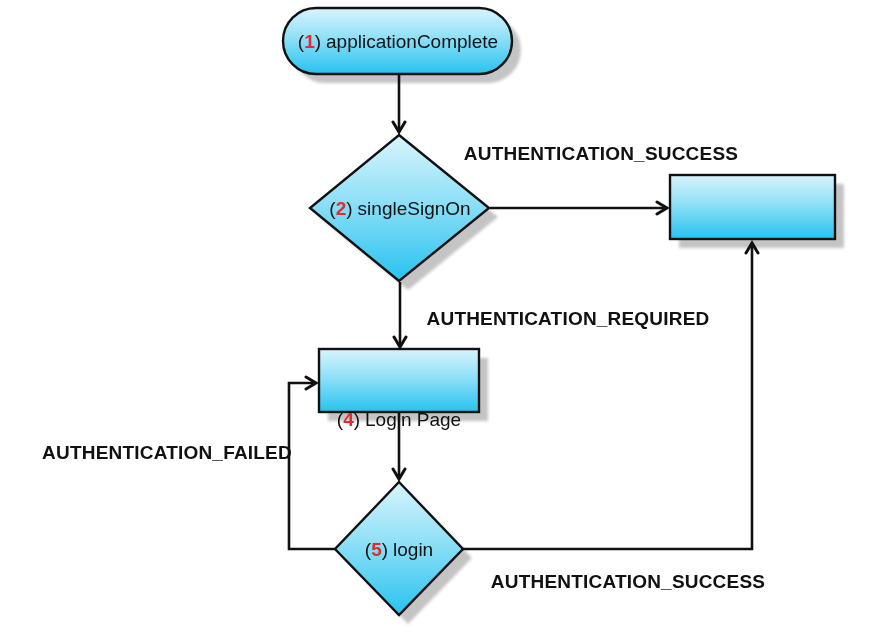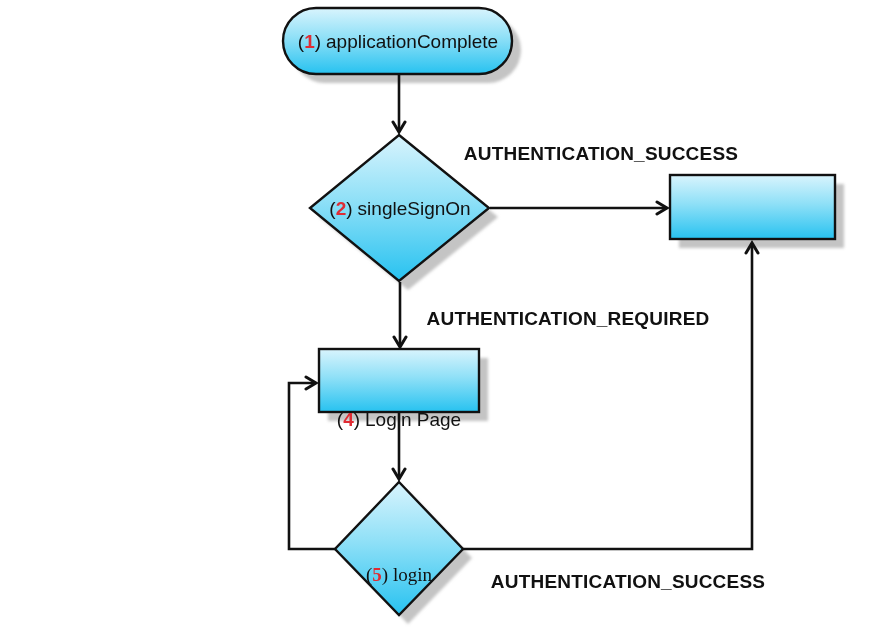--- a/index.html
+++ b/index.html
@@ -126,24 +126,25 @@
 
   <div class="node-label" style="left:400px; top:208px;">
     <span class="paren">(</span><span class="num">2</span><span class="paren close">)</span><span class="lbl">singleSignOn</span>
   </div>
 
 
   <div class="node-label" style="left:399px; top:371px;margin-top:48px;">
     <span class="paren">(</span><span class="num">4</span><span class="paren close">)</span><span class="lbl">Login Page</span>
   </div>
 
-  <div class="node-label" style="left:399px; top:574px;font-family:Liberation Serif, serif;">
+  <div class="node-label" style="left:399px; top:549px;">
     <span class="paren">(</span><span class="num">5</span><span class="paren close">)</span><span class="lbl">login</span>
   </div>
 
   <div class="edge-label" style="left:601px; top:154px;">AUTHENTICATION_SUCCESS</div>
 
   <div class="edge-label" style="left:568px; top:319px;text-align:right;">AUTHENTICATION_REQUIRED</div>
 
+  <div class="edge-label" style="left:167px; top:453px;">AUTHENTICATION_FAILED</div>
 
   <div class="edge-label" style="left:628px; top:582px;">AUTHENTICATION_SUCCESS</div>
 
 </div>
 
 </body></html>

